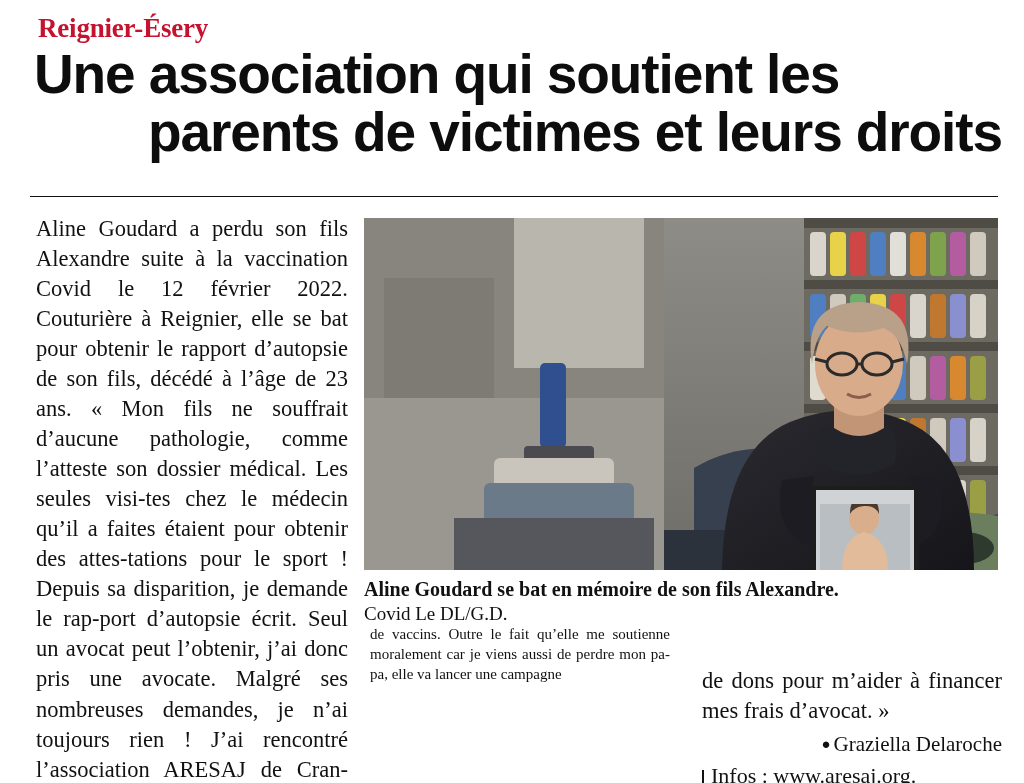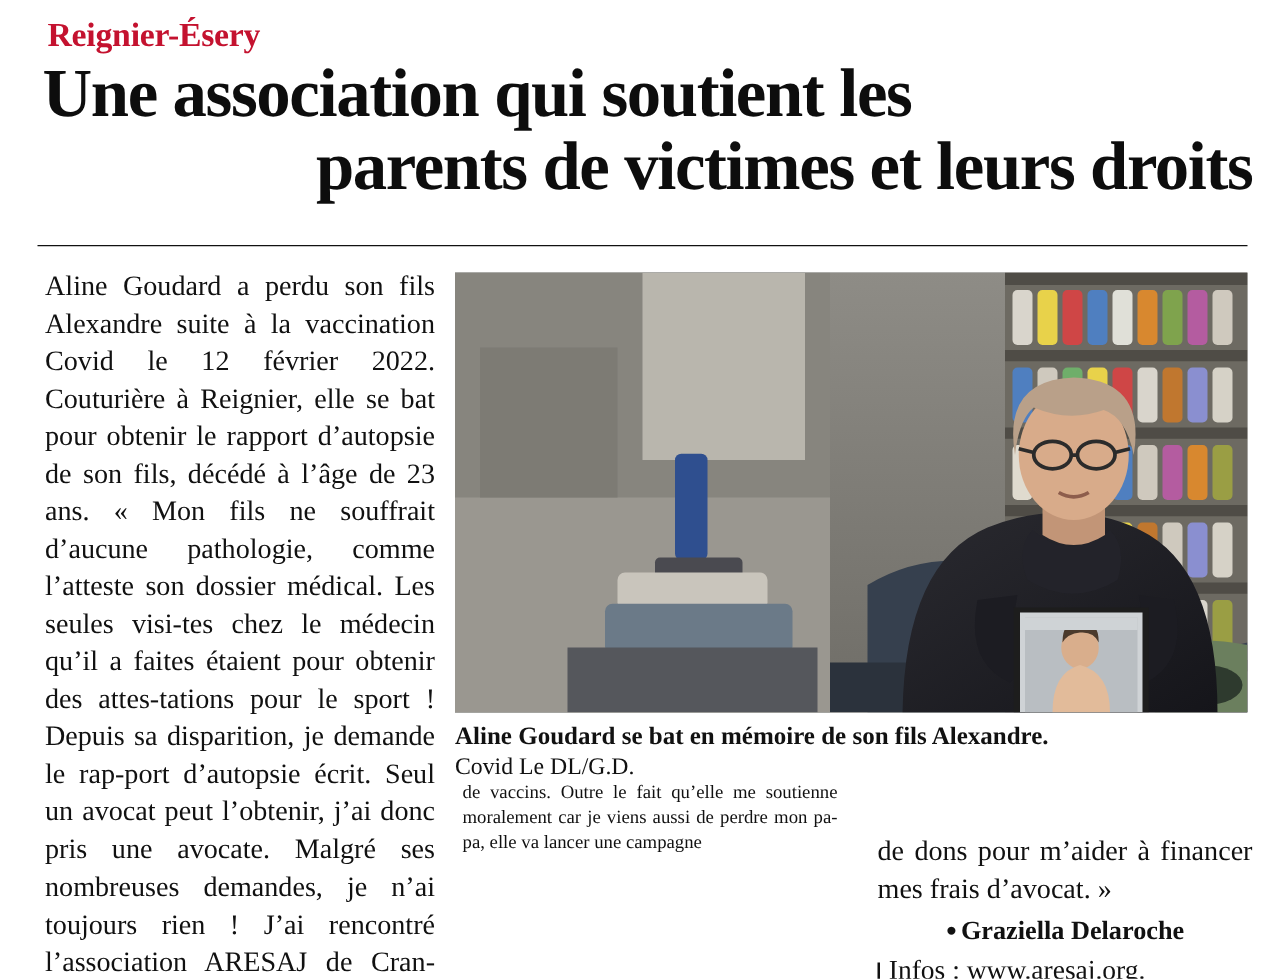--- a/index.html
+++ b/index.html
@@ -25,21 +25,21 @@
   .kicker {
     font-family: "Liberation Serif", serif;
     font-weight: bold;
     font-size: 27px;
     letter-spacing: -0.2px;
     color: #c4122f;
     line-height: 1.05;
     margin: 6px 0 2px 8px;
   }
   .headline {
-    font-family: Liberation Serif, serif;
+    font-family: Liberation Sans, sans-serif;
     font-weight: bold;
     font-size: 55px;
     line-height: 1.04;
     letter-spacing: -1.1px;
     color: #0d0d0d;
     margin: 4px 0 0 4px;
     max-width: 990px;
   }
   .headline .l2 { display: block; text-align: right; }
 
@@ -122,23 +122,23 @@
     width: 300px;
     font-size: 22.5px;
     line-height: 1.335;
     text-align: justify;
     color: #111111;
   }
   .col-right p { margin: 0; }
 
   .byline {
     margin-top: 6px;
-    font-weight: bold;
+    font-weight: normal;
     font-size: 21px;
-    text-align: center;
+    text-align: right;
     line-height: 1.2;
   }
   .byline .bullet {
     font-size: 15px;
     vertical-align: 2px;
     margin-right: 3px;
   }
   .infos {
     margin-top: 6px;
     font-size: 22px;

